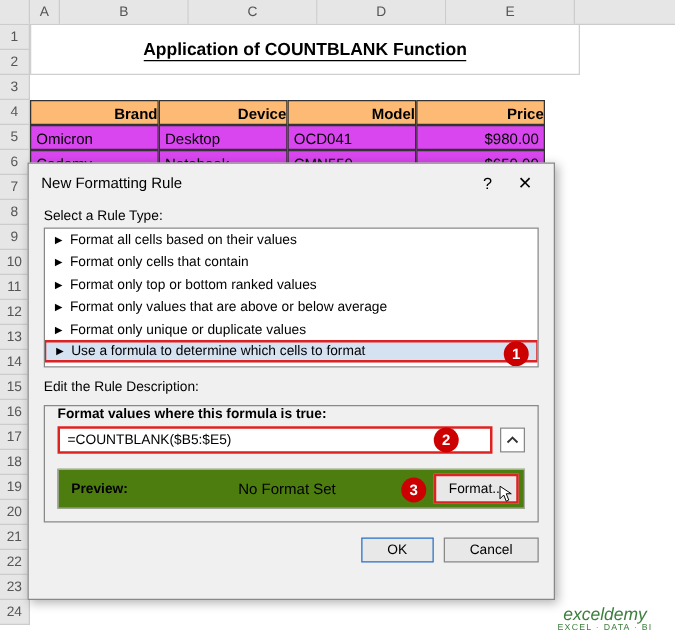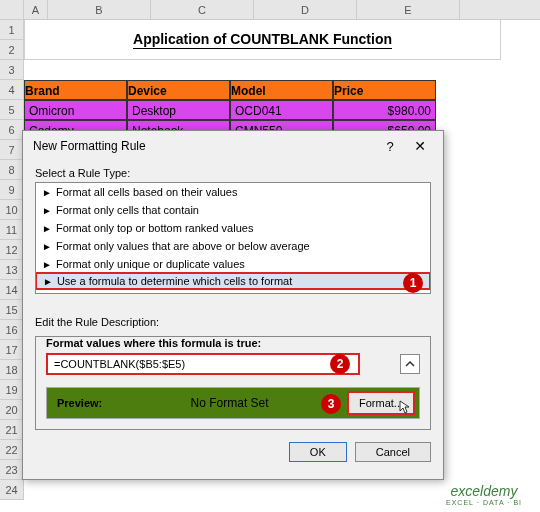--- a/index.html
+++ b/index.html
@@ -6,46 +6,46 @@
 body { background: #fff; width: 540px; height: 512px; position: relative; overflow: hidden; }
 
 .spreadsheet { position: absolute; top: 0; left: 0; width: 540px; }
 .col-headers { display: flex; height: 20px; background: #e6e6e6; border-bottom: 1px solid #ccc; }
 .row-header-corner { width: 24px; background: #e6e6e6; border-right: 1px solid #ccc; }
 .col-header { width: 103px; text-align: center; font-size: 11px; color: #555; line-height: 20px; border-right: 1px solid #ccc; background: #e6e6e6; }
 .sheet-body { display: flex; }
 .row-headers { width: 24px; }
 .row-header { height: 20px; font-size: 11px; color: #555; text-align: center; line-height: 20px; border-bottom: 1px solid #ccc; border-right: 1px solid #ccc; background: #e6e6e6; }
 
-.merged-title { position: absolute; left: 24px; top: 20px; width: 477px; height: 40px; background: #fff; border: 1px solid #d0d0d0; border-top: none; display: flex; align-items: center; justify-content: center; font-weight: bold; font-size: 14px; }
+.merged-title { position: absolute; left: 24px; top: 20px; width: 440px; height: 40px; background: #fff; border: 1px solid #d0d0d0; border-top: none; display: flex; align-items: center; justify-content: center; font-weight: bold; font-size: 14px; }
 .merged-title .underline { border-bottom: 1.5px solid #000; padding-bottom: 1px; }
 
 .table-header-row { position: absolute; left: 24px; top: 80px; display: flex; }
-.th-cell { width: 103px; height: 20px; background: #f97316; border: 1px solid #333; font-weight: bold; font-size: 12px; text-align: left; line-height: 20px; }
+.th-cell { width: 103px; height: 20px; background: #fdba74; border: 1px solid #333; font-weight: bold; font-size: 12px; text-align: right; line-height: 20px; }
 .data-row { position: absolute; left: 24px; display: flex; }
 .td-cell { width: 103px; height: 20px; background: #d946ef; border: 1px solid #333; font-size: 12px; padding: 0 4px; line-height: 20px; }
 .td-cell.price { text-align: right; }
 
 .dialog { position: absolute; left: 22px; top: 130px; width: 422px; height: 350px; background: #f0f0f0; border: 1px solid #888; box-shadow: 2px 2px 8px rgba(0,0,0,0.3); }
 .dlg-title { height: 30px; display: flex; align-items: center; padding: 0 8px 0 10px; font-size: 12px; }
 .dlg-title-text { flex: 1; }
 .dlg-help { width: 30px; text-align: center; font-size: 13px; cursor: pointer; }
 .dlg-close { width: 30px; text-align: center; font-size: 14px; cursor: pointer; }
 .dlg-body { padding: 6px 12px 8px 12px; }
 
 .section-label { font-size: 11px; margin-bottom: 3px; }
 .rule-list { border: 1px solid #888; background: #fff; height: 112px; overflow: hidden; }
 .rule-item { font-size: 11px; padding: 2px 6px; display: flex; align-items: center; height: 18px; }
 .rule-item .arrow { margin-right: 4px; font-size: 10px; }
 .rule-item.selected { background: #d5e2f2; border: 2px solid #d22; margin: -1px; position: relative; }
 .callout { display: inline-flex; align-items: center; justify-content: center; width: 20px; height: 20px; background: #c00; color: #fff; border-radius: 50%; font-weight: bold; font-size: 12px; position: absolute; }
 
 .edit-section { margin-top: 8px; border: 1px solid #888; padding: 0 10px 10px 10px; position: relative; }
 .formula-label { font-size: 11px; font-weight: bold; margin-bottom: 4px; }
-.formula-row { display: flex; align-items: center; gap: 20px; }
+.formula-row { display: flex; align-items: center; gap: 3px; }
 .formula-input { flex: 1; border: 2px solid #d22; background: #fff; font-size: 11px; padding: 3px 6px; font-family: 'Segoe UI', Arial; width: 440px; }
 .collapse-btn { width: 20px; height: 20px; border: 1px solid #888; background: #fff; display: flex; align-items: center; justify-content: center; font-size: 10px; cursor: pointer; }
 .preview-row { display: flex; align-items: center; margin-top: 12px; border: 1px solid #aaa; background: #4d7c0f; height: 32px; position: relative; }
 .preview-label { font-size: 11px; font-weight: bold; padding: 0 10px; }
 .preview-box { flex: 1; text-align: center; font-size: 12px; line-height: 30px; }
 .format-btn { border: 2px solid #d22; background: #e8e8e8; font-size: 11px; padding: 4px 10px; cursor: pointer; margin-right: 4px; position: relative; }
 .cursor-arrow { position: absolute; right: 2px; bottom: -4px; font-size: 12px; }
 
 .dlg-buttons { display: flex; justify-content: flex-end; gap: 8px; padding: 0 12px 10px 12px; margin-top: 4px; }
 .dlg-btn { font-size: 11px; padding: 3px 20px; background: #e8e8e8; border: 1px solid #888; cursor: pointer; }
@@ -149,21 +149,21 @@
           <span class="arrow">►</span>
           <span>Format only unique or duplicate values</span>
         </div>
       <div class="rule-item selected">
         <span class="arrow">►</span>
           <span>Use a formula to determine which cells to format</span>
         <span class="callout" style="right:6px;top:-1px">1</span>
       </div>
     </div>
 
-    <div class="section-label" style="margin-top:22px">Edit the Rule Description:</div>
+    <div class="section-label" style="margin-top:10px">Edit the Rule Description:</div>
     <div class="edit-section">
       <div class="formula-label">Format values where this formula is true:</div>
       <div class="formula-row">
         <input class="formula-input" value="=COUNTBLANK($B5:$E5)" style="">
         <span class="callout" style="position:static;margin-left:-50px;margin-right:30px">2</span>
         <div class="collapse-btn">
           <svg width="10" height="10" viewBox="0 0 10 10">
               <path d="M1 7 L5 3 L9 7" stroke="#333" fill="none" stroke-width="1.5"></path>
             </svg>
         </div>

